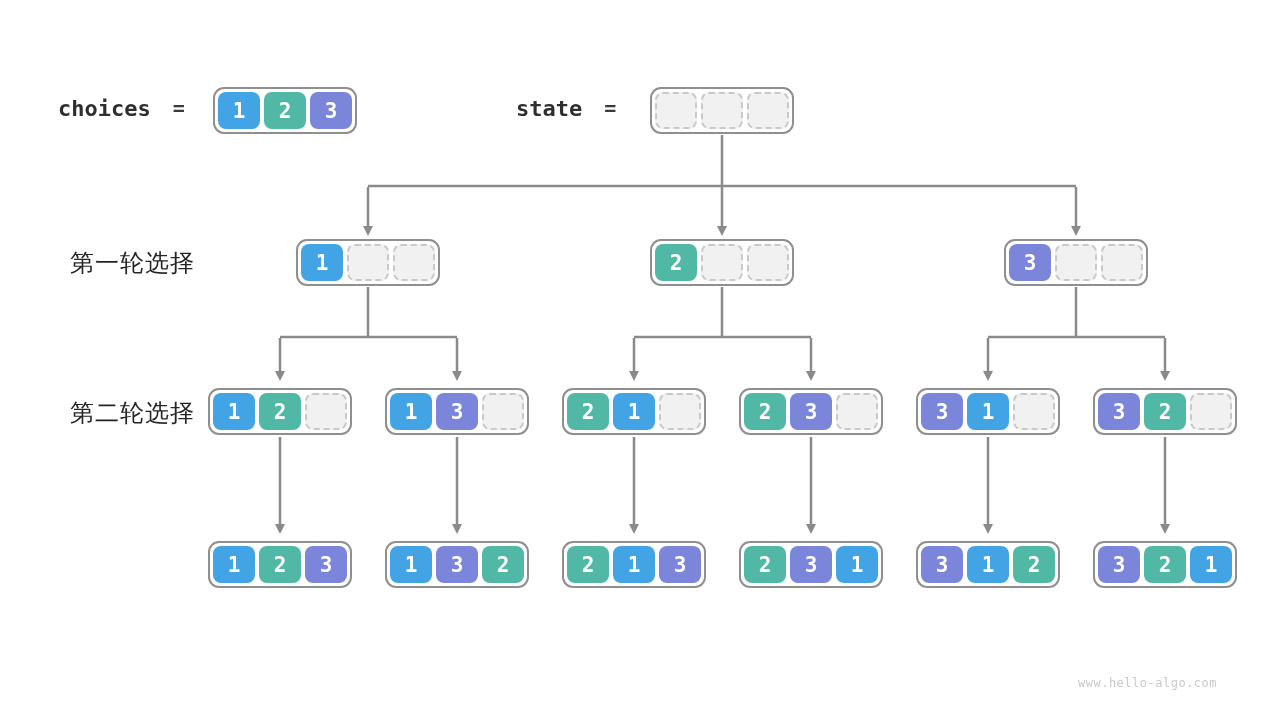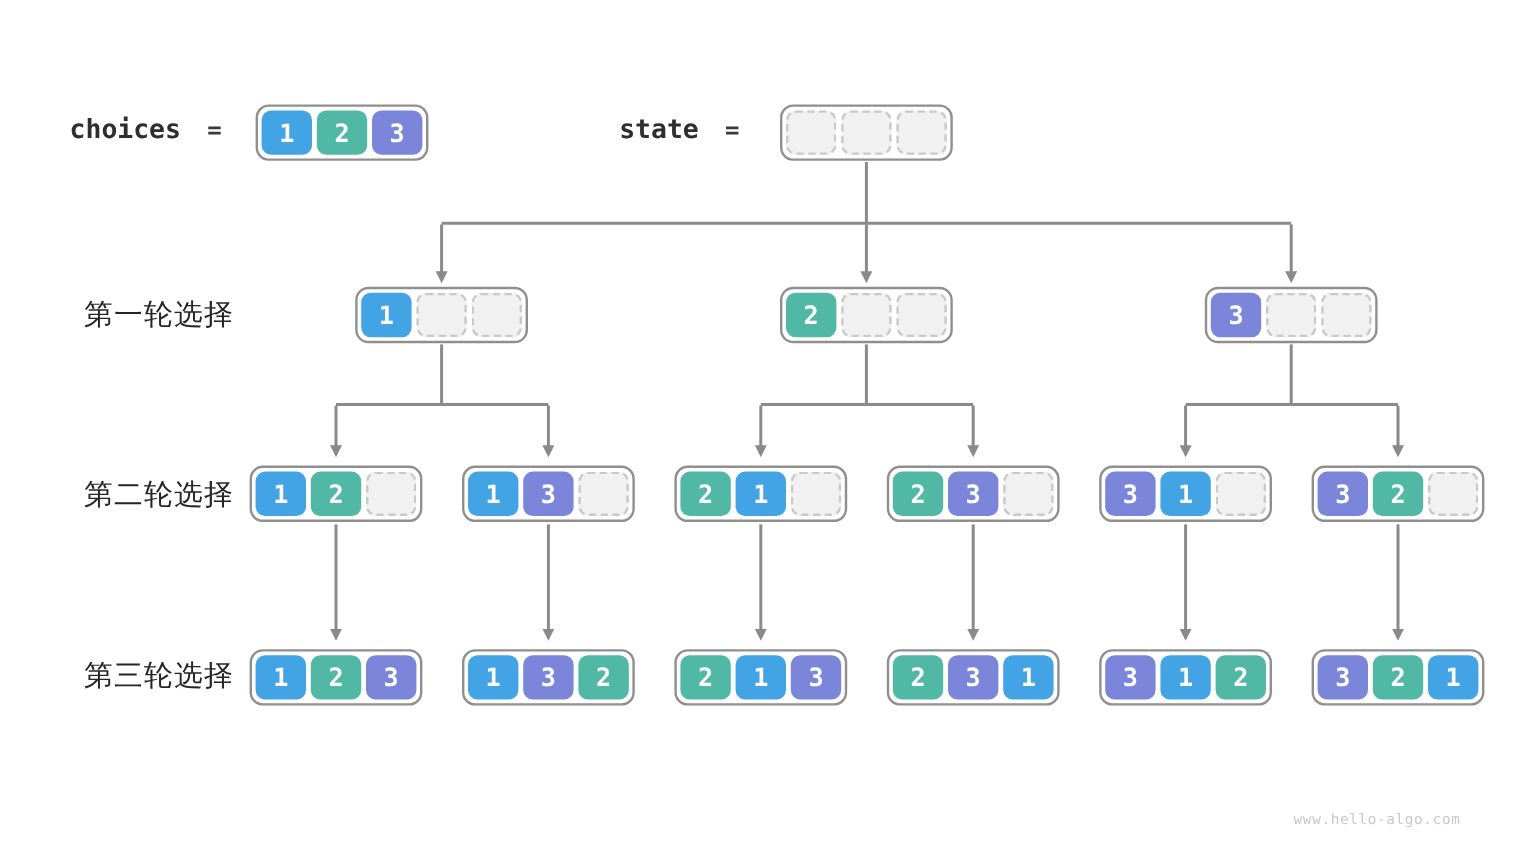--- a/index.html
+++ b/index.html
@@ -142,21 +142,20 @@
     <span class="cell filled" style="background: rgb(123, 134, 219);">3</span>
     <span class="cell filled" style="background: rgb(66, 164, 229);">1</span>
     <span class="cell empty"></span>
   </div>
   <div class="node" style="left:1165px;top:388px">
     <span class="cell filled" style="background: rgb(123, 134, 219);">3</span>
     <span class="cell filled" style="background: rgb(80, 184, 164);">2</span>
     <span class="cell empty"></span>
   </div>
 
-  <div class="row-label" style="top:549px">第三轮选择</div>
   <div class="node" style="left:280px;top:541px">
     <span class="cell filled" style="background: rgb(66, 164, 229);">1</span>
     <span class="cell filled" style="background: rgb(80, 184, 164);">2</span>
     <span class="cell filled" style="background: rgb(123, 134, 219);">3</span>
   </div>
   <div class="node" style="left:457px;top:541px">
     <span class="cell filled" style="background: rgb(66, 164, 229);">1</span>
     <span class="cell filled" style="background: rgb(123, 134, 219);">3</span>
     <span class="cell filled" style="background: rgb(80, 184, 164);">2</span>
   </div>

